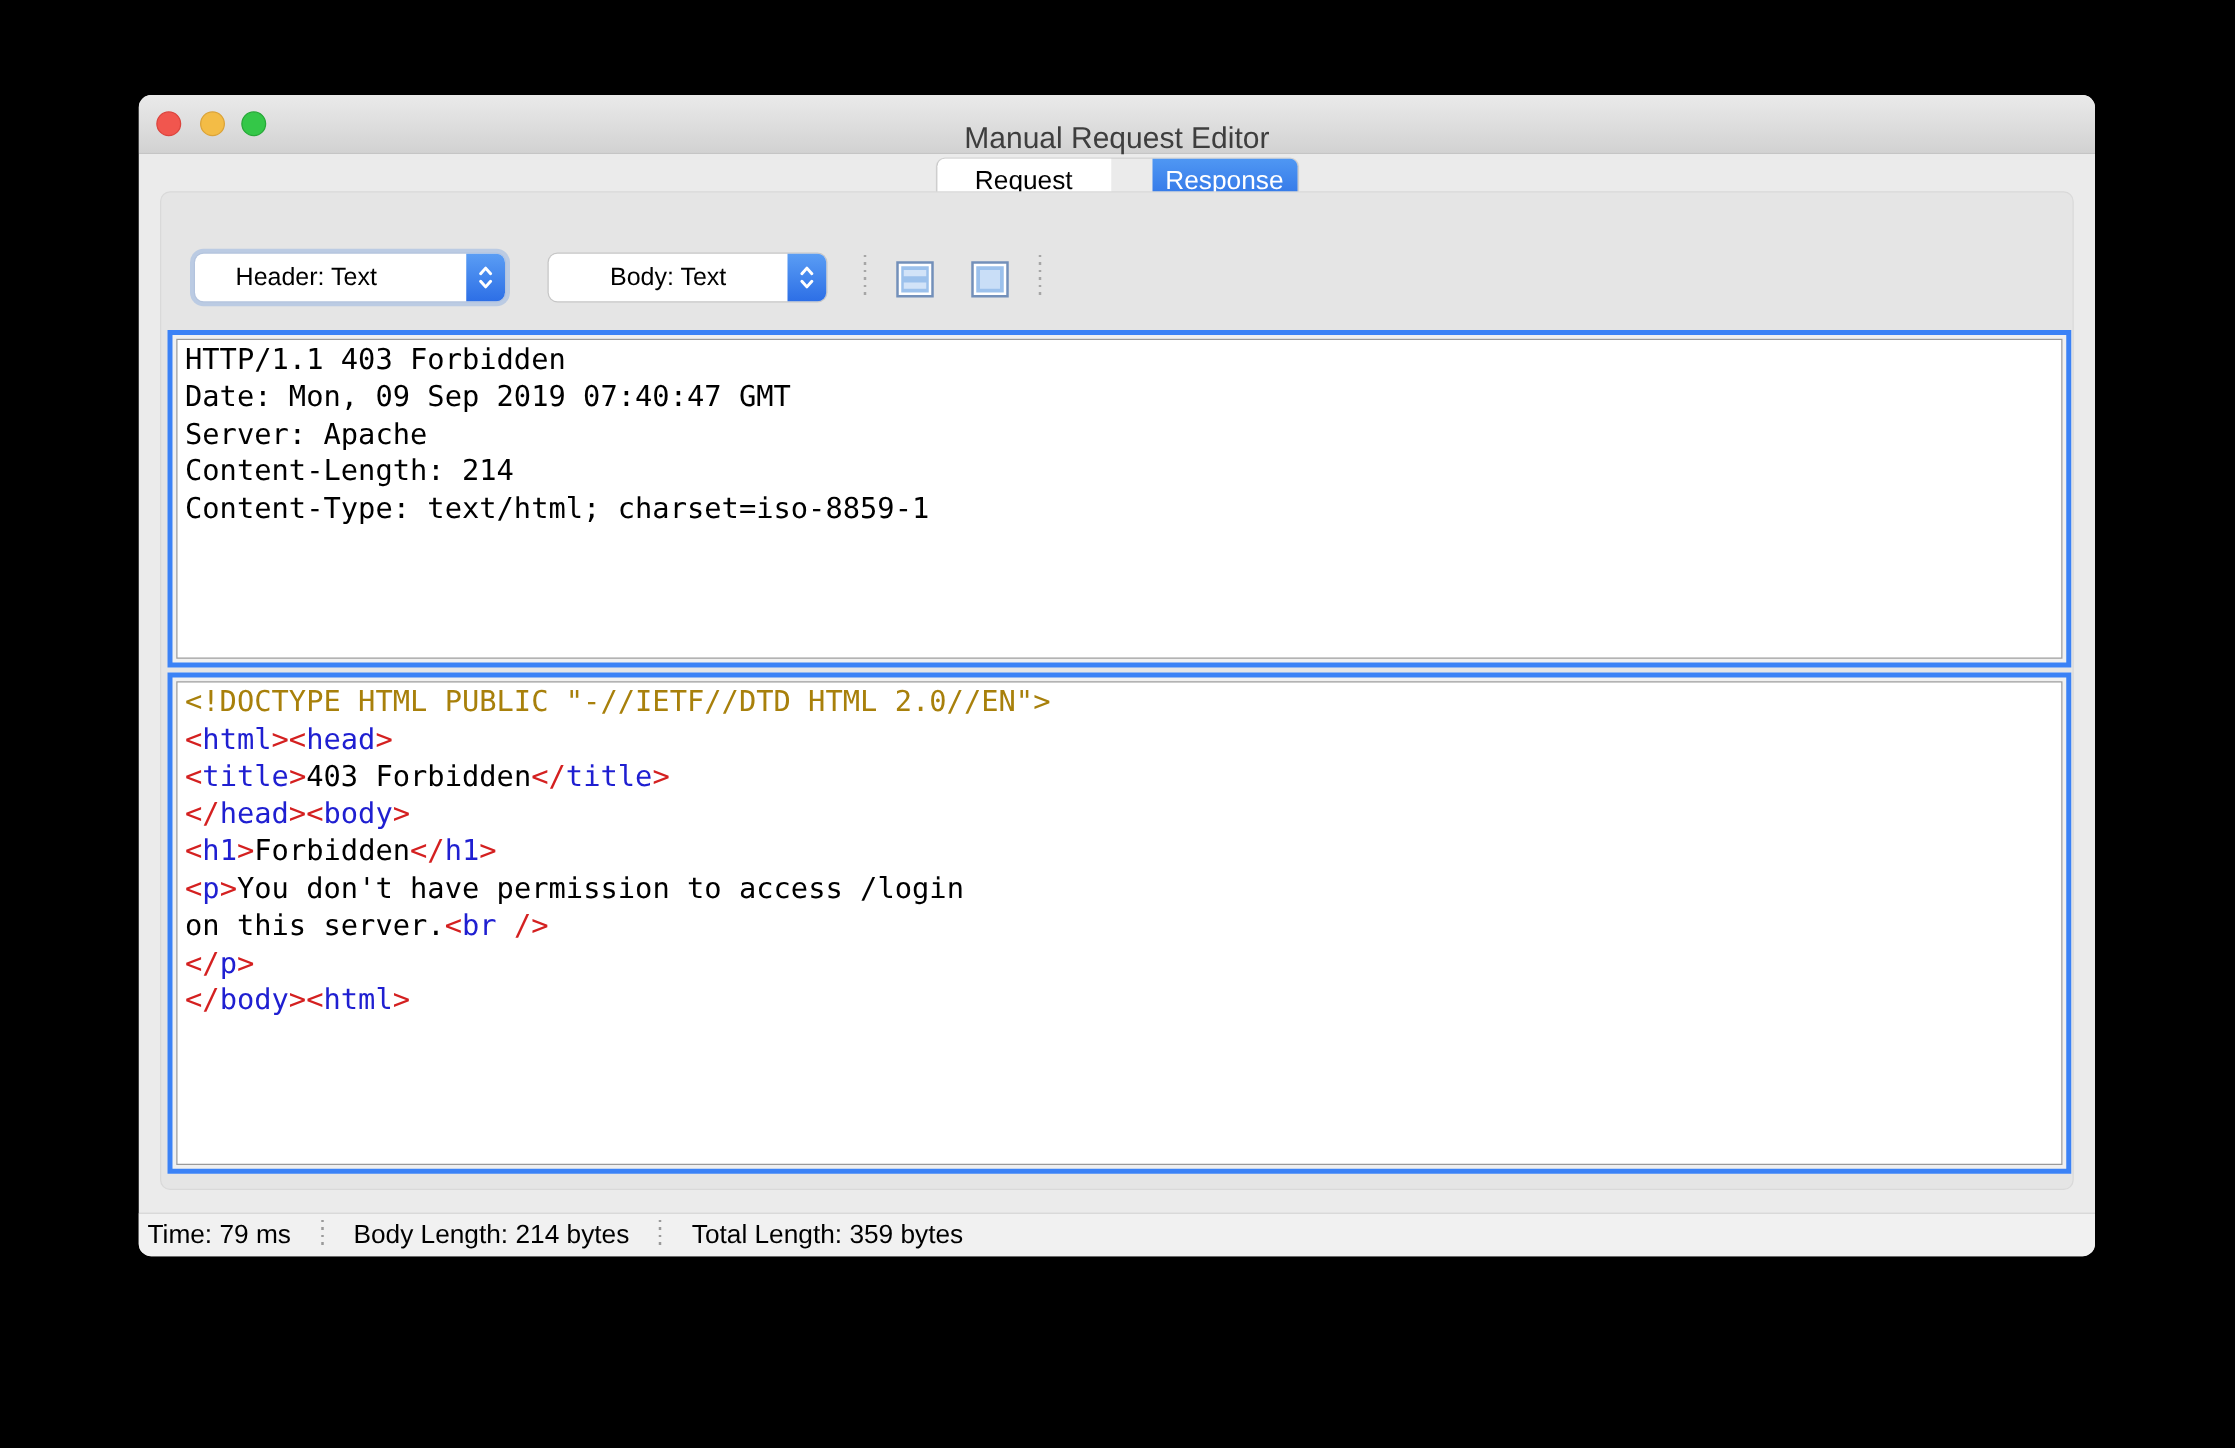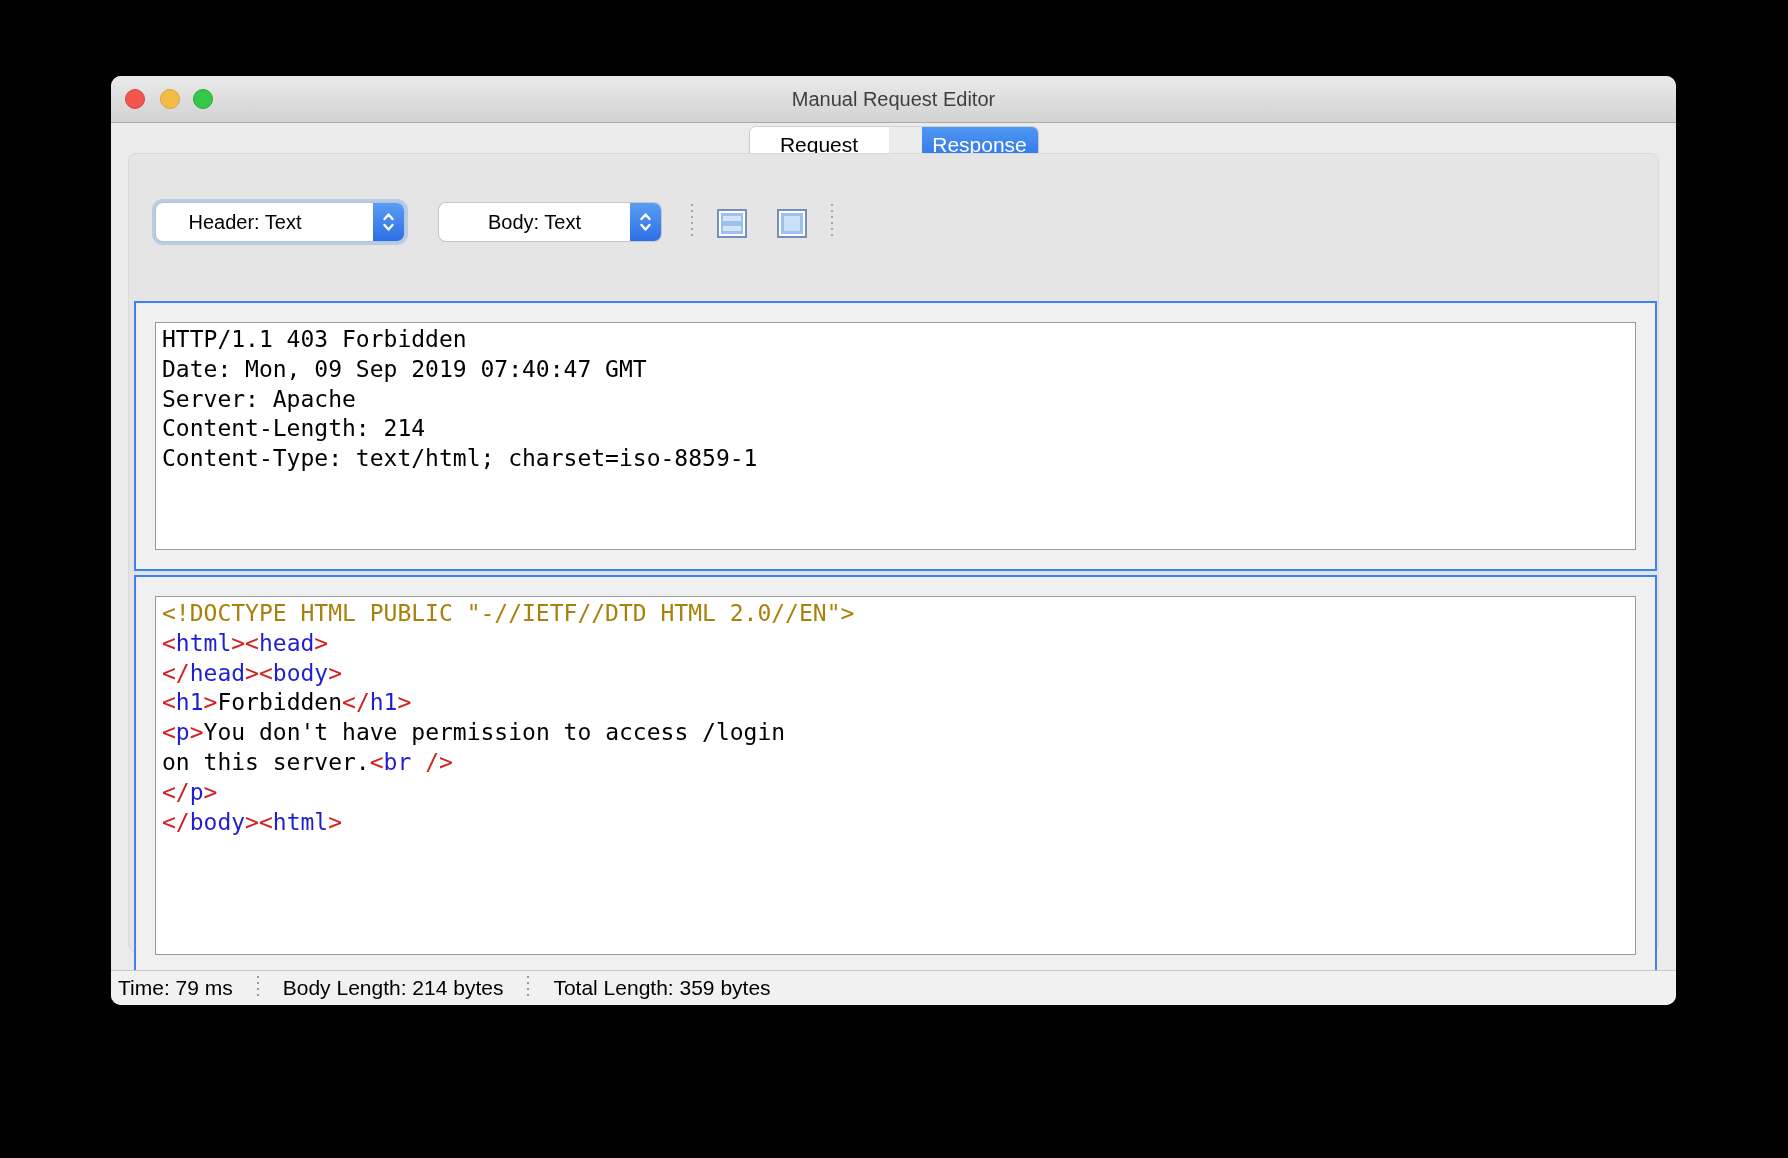--- a/index.html
+++ b/index.html
@@ -11,22 +11,22 @@
             background:#ebebeb; border-radius:10px; }
 
   
   .titlebar { position:absolute; left:0; top:0; right:0; height:46px;
               background:linear-gradient(#eaeaea,#d2d2d2);
               border-bottom:1px solid #a9a9a9; border-radius:10px 10px 0 0; }
   .traffic { position:absolute; top:13px; width:20px; height:20px; border-radius:50%; box-sizing:border-box; }
   .t-red    { left:14px; background:#f1564e; border:1px solid #dc443d; }
   .t-yellow { left:49px; background:#f3bc46; border:1px solid #dba338; }
   .t-green  { left:82px; background:#34c748; border:1px solid #27a838; }
-  .window-title { position:absolute; left:0; right:0; top:0; height:46px; line-height:46px;
-                  text-align:center; font-size:20px; color:#3e3e3e; }
+  .window-title { position:absolute; left:0; right:0; top:12px; height:46px; line-height:46px;
+                  text-align:center; font-size:24px; color:#3e3e3e; }
 
   
   .tabs { position:absolute; top:51px; left:50%; transform:translateX(-50%);
           display:flex; height:35px; border-radius:6px;
           box-shadow:0 0 0 1px rgba(0,0,0,0.10), 0 1px 2px rgba(0,0,0,0.15); }
   .tab { display:flex; align-items:center; justify-content:center; font-size:21px; cursor:default; }
   .tab-request  { width:139px; background:#ffffff; border-radius:6px 0 0 6px; color:#000; }
   .tab-response { width:116px; border-radius:0 6px 6px 0; color:#fff;
                   background:linear-gradient(var(--tab-blue-top,#4f97f3), var(--tab-blue-bottom,#2f73e6));margin-left:33px; }
 
@@ -52,22 +52,22 @@
   .icon-btn { position:absolute; top:55px; width:30px; height:29px; background:#7390ba;
               padding:2px; box-sizing:border-box; }
   .icon-btn-header { left:588px; } .icon-btn-body { left:648px; }
   .icon-inner { width:100%; height:100%; background:#fff; padding:2px; box-sizing:border-box; }
   .icon-fill  { width:100%; height:100%; background:#9cc1ec; position:relative; }
   .icon-fill.bars::before { content:""; position:absolute; left:2px; right:2px; top:3px;  height:5px; background:#d2e3f8; }
   .icon-fill.bars::after  { content:""; position:absolute; left:2px; right:2px; bottom:3px; height:5px; background:#d2e3f8; }
   .icon-fill.square::before { content:""; position:absolute; left:3px; right:3px; top:3px; bottom:3px; background:#c9def7; }
 
   
-  .textarea { position:absolute; left:5px; width:1523px; border:2px solid #3b82f6;
-              background:#f0f0f0; padding:19px; box-sizing:border-box;margin-top:37px; }
+  .textarea { position:absolute; left:5px; width:1523px; border:4px solid #3b82f6;
+              background:#f0f0f0; padding:3px; box-sizing:border-box; }
   .ta-header { top:110px; height:270px; }
   .ta-body   { top:384px; height:401px; }
   .ta-white { width:100%; height:100%; background:#fff; border:1px solid #9a9a9a;
               box-sizing:border-box; overflow:hidden; padding:2px 6px; }
   .code-line { white-space:pre; font-family:"DejaVu Sans Mono", monospace;
                font-size:23px; line-height:29.8px; color:#000; }
   .tok-p { color:var(--syntax-plain,#000000); }
   .tok-d { color:var(--syntax-doctype,#a8800b); }
   .tok-b { color:var(--syntax-bracket,#d42020); }
   .tok-t { color:var(--syntax-tag,#1f1fd1); }
@@ -144,20 +144,21 @@
             <div class="code-line">Server: Apache</div>
             <div class="code-line">Content-Length: 214</div>
             <div class="code-line">Content-Type: text/html; charset=iso-8859-1</div>
           </div>
       </div>
 
       <div class="textarea ta-body">
         <div class="ta-white">
             <div class="code-line"><span class="tok-d">&lt;!DOCTYPE HTML PUBLIC "-//IETF//DTD HTML 2.0//EN"&gt;</span></div>
             <div class="code-line"><span class="tok-b">&lt;</span><span class="tok-t">html</span><span class="tok-b">&gt;&lt;</span><span class="tok-t">head</span><span class="tok-b">&gt;</span></div>
+            <div class="code-line"><span class="tok-b">&lt;</span><span class="tok-t">title</span><span class="tok-b">&gt;</span><span class="tok-p">403 Forbidden</span><span class="tok-b">&lt;/</span><span class="tok-t">title</span><span class="tok-b">&gt;</span></div>
             <div class="code-line"><span class="tok-b">&lt;/</span><span class="tok-t">head</span><span class="tok-b">&gt;&lt;</span><span class="tok-t">body</span><span class="tok-b">&gt;</span></div>
             <div class="code-line"><span class="tok-b">&lt;</span><span class="tok-t">h1</span><span class="tok-b">&gt;</span><span class="tok-p">Forbidden</span><span class="tok-b">&lt;/</span><span class="tok-t">h1</span><span class="tok-b">&gt;</span></div>
             <div class="code-line"><span class="tok-b">&lt;</span><span class="tok-t">p</span><span class="tok-b">&gt;</span><span class="tok-p">You don't have permission to access /login</span></div>
             <div class="code-line"><span class="tok-p">on this server.</span><span class="tok-b">&lt;</span><span class="tok-t">br</span><span class="tok-b"> /&gt;</span></div>
             <div class="code-line"><span class="tok-b">&lt;/</span><span class="tok-t">p</span><span class="tok-b">&gt;</span></div>
             <div class="code-line"><span class="tok-b">&lt;/</span><span class="tok-t">body</span><span class="tok-b">&gt;&lt;</span><span class="tok-t">html</span><span class="tok-b">&gt;</span></div>
           </div>
       </div>
 
     </div>

